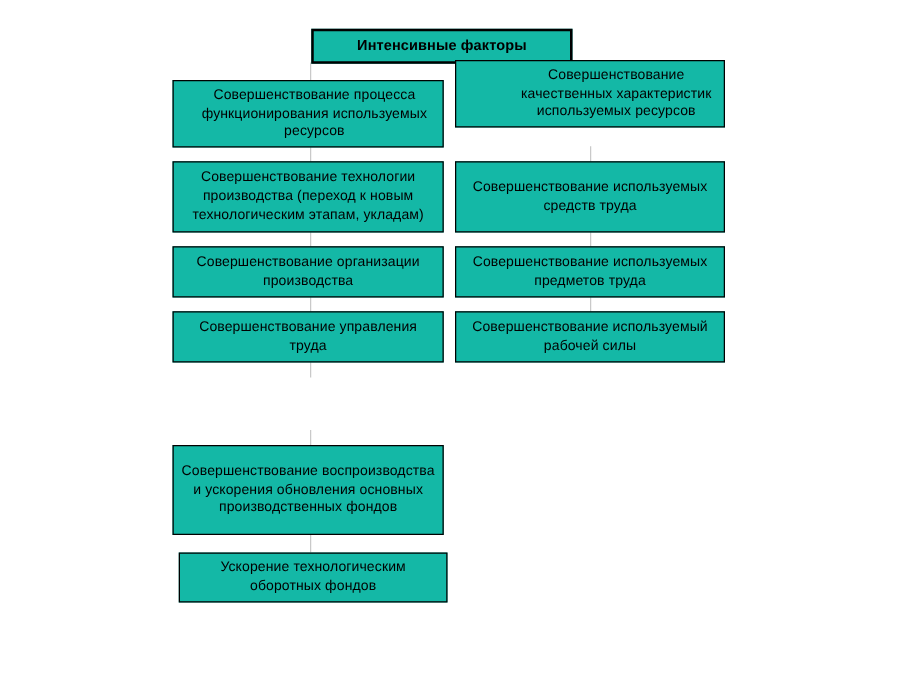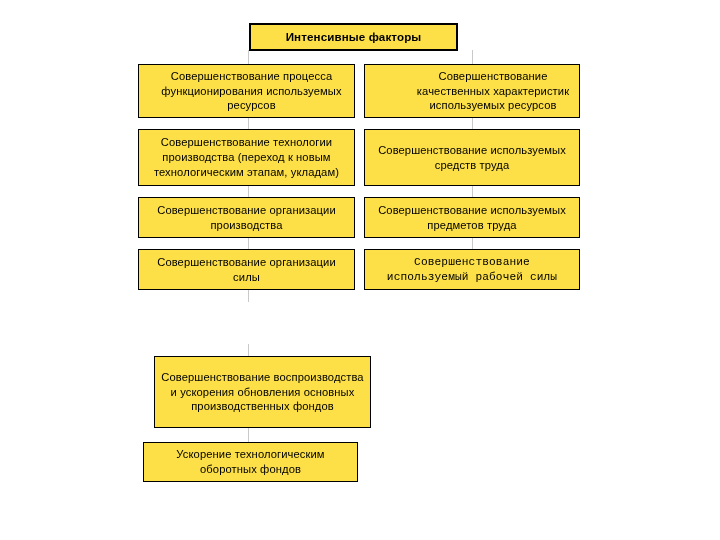--- a/index.html
+++ b/index.html
@@ -22,21 +22,21 @@
   
   .connector {
     position: absolute;
     width: 1px;
     background: #c9c9c9;
   }
   
   .node {
     position: absolute;
     box-sizing: border-box;
-    background: #fde047;
+    background: #14b8a6;
     border: 1.6px solid #000000;
     display: flex;
     align-items: center;
     justify-content: center;
     text-align: center;
     color: #000000;
     font-size: 11.2px;
     line-height: 1.32;
     padding: 2px 6px;
     letter-spacing: 0.1px;
@@ -80,41 +80,41 @@
 
   <div class="node" style="left:138px; top:129px; width:217px; height:57px;">
     <span>Совершенствование технологии производства (переход к новым технологическим этапам, укладам)</span>
   </div>
 
   <div class="node" style="left:138px; top:197px; width:217px; height:41px;">
     <span>Совершенствование организации производства</span>
   </div>
 
   <div class="node" style="left:138px; top:249px; width:217px; height:41px;">
-    <span>Совершенствование организации силы</span>
+    <span>Совершенствование управления труда</span>
   </div>
 
 
-  <div class="node" style="left:154px; top:356px; width:217px; height:72px;">
+  <div class="node" style="left:138px; top:356px; width:217px; height:72px;">
     <span>Совершенствование воспроизводства и ускорения обновления основных производственных фондов</span>
   </div>
 
   <div class="node" style="left:143px; top:442px; width:215px; height:40px;">
     <span>Ускорение технологическим оборотных фондов</span>
   </div>
 
-  <div class="node" style="left:364px; top:64px; width:216px; height:54px;padding-left:48px;">
+  <div class="node" style="left:364px; top:48px; width:216px; height:54px;padding-left:48px;">
     <span>Совершенствование качественных характеристик используемых ресурсов</span>
   </div>
 
   <div class="node" style="left:364px; top:129px; width:216px; height:57px;">
     <span>Совершенствование используемых средств труда</span>
   </div>
 
   <div class="node" style="left:364px; top:197px; width:216px; height:41px;">
     <span>Совершенствование используемых предметов труда</span>
   </div>
 
-  <div class="node" style="left:364px; top:249px; width:216px; height:41px;font-family:Liberation Mono, monospace;">
+  <div class="node" style="left:364px; top:249px; width:216px; height:41px;">
     <span>Совершенствование используемый рабочей силы</span>
   </div>
 
 </div>
 
 </body></html>

